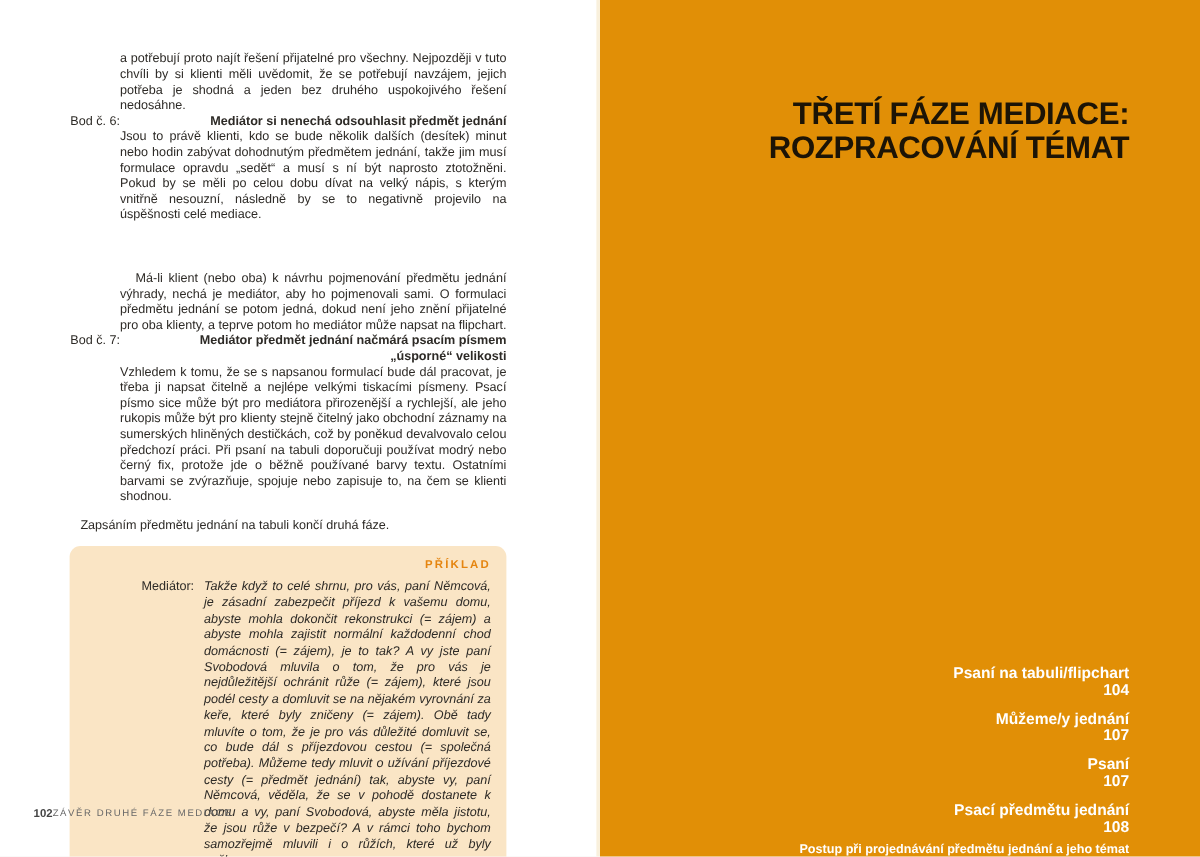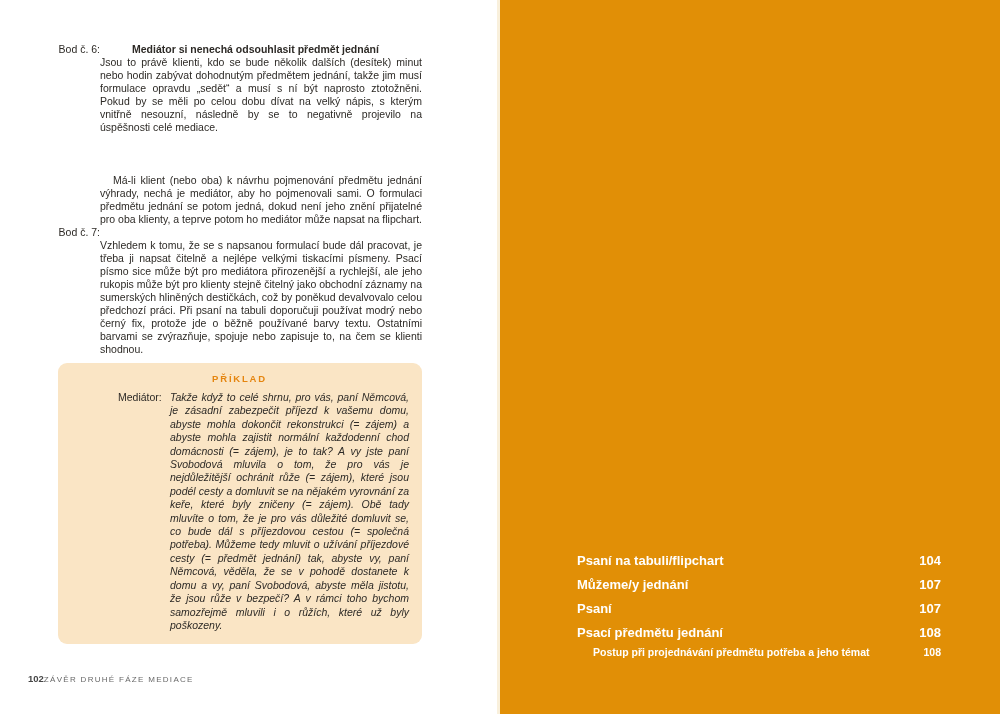--- a/index.html
+++ b/index.html
@@ -10,114 +10,121 @@
   }
   
   .left-page { position:absolute; left:0; top:0; width:500px; height:714px; background:#ffffff; }
   .content {
     position:absolute; left:58px; top:43px; width:364px;
     color:#2d2a26; font-size:10.5px; line-height:13px; text-align:justify;
   }
   .para { margin:0 0 0 42px; }
   .point-row { display:flex; }
   .point-label { width:42px; flex:none; text-align:right; }
-  .point-heading { flex:1; font-weight:bold; text-align:left;padding-left:32px; }
+  .point-heading { flex:1; font-weight:bold; text-align:right;padding-left:32px; }
   .indent-first { text-indent:13px;margin-top:40px; }
   .closing-line { margin-left:9px; text-align:left; }
   
   .example-box {
     margin:7px 0 0 0; background:#fae5c5; border-radius:9px;
     padding:9px 13px 12px 12px;
   }
   .example-label {
     color:#e5850f; font-weight:bold; font-size:9.5px;
-    letter-spacing:1.8px; margin:0 0 6px 0; text-align:center;
+    letter-spacing:1.8px; margin:0 0 6px 0; text-align:right;
   }
   .example-body { position:relative; padding-left:52px; font-style:italic; line-height:13.4px;margin-left:48px; }
   .example-speaker { position:absolute; left:0; top:0; font-style:normal; }
   
-  .page-footer { position:absolute; left:28px; top:673px; display:flex; align-items:flex-end; }
+  .page-footer { position:absolute; left:28px; top:673px; display:flex; align-items:flex-start; }
   .footer-page { font-weight:bold; font-size:9.5px; color:#454545; }
   .footer-section { font-size:8px; letter-spacing:1.3px; color:#686868; }
   
   .page-seam { position:absolute; left:497px; top:0; width:3px; height:714px; background:#f9f0dc; }
   .right-page { position:absolute; left:500px; top:0; width:500px; height:714px; background:#e18f06; }
   .chapter-title {
     position:absolute; right:59px; top:80px; text-align:right;
     color:#1c1406; font-weight:bold; font-size:26px; line-height:29px; letter-spacing:-0.3px;
   }
   .toc { position:absolute; left:77px; right:59px; top:554px; }
   .toc-row {
-    display:flex; justify-content:space-between; align-items:center;
+    display:flex; justify-content:space-between; align-items:flex-end;
     color:#ffffff; font-weight:bold; font-size:13px; line-height:14px;
-    margin:0 0 10px 0; cursor:pointer;
+    margin:0 0 10px 0; cursor:pointer;flex-direction:column;
   }
   .toc-row.sub { font-size:10.5px; line-height:12px; padding-left:16px; margin:-4px 0 0 0; }
   .toc-label { text-align:left; }
   .toc-page { text-align:right; }
 </style>
 </head>
 <body>
 
 <div class="spread">
 
   <div class="left-page">
     <div class="content">
 
+      <p class="para">a potřebují proto najít řešení přijatelné pro všechny. Nejpozději v tuto chvíli by si klienti měli uvědomit, že se potřebují navzájem, jejich potřeba je shodná a jeden bez druhého uspokojivého řešení nedosáhne.</p>
 
       <div class="point-row">
         <span class="point-label">Bod č. 6:</span>
         <span class="point-heading">Mediátor si nenechá odsouhlasit předmět jednání</span>
       </div>
       <p class="para">Jsou to právě klienti, kdo se bude několik dalších (desítek) minut nebo hodin zabývat dohodnutým předmětem jednání, takže jim musí formulace opravdu „sedět“ a musí s ní být naprosto ztotožněni. Pokud by se měli po celou dobu dívat na velký nápis, s kterým vnitřně nesouzní, následně by se to negativně projevilo na úspěšnosti celé mediace.</p>
       <p class="para indent-first">Má-li klient (nebo oba) k návrhu pojmenování předmětu jednání výhrady, nechá je mediátor, aby ho pojmenovali sami. O formulaci předmětu jednání se potom jedná, dokud není jeho znění přijatelné pro oba klienty, a teprve potom ho mediátor může napsat na flipchart.</p>
 
       <div class="point-row">
         <span class="point-label">Bod č. 7:</span>
+        <span class="point-heading">Mediátor předmět jednání načmárá psacím písmem „úsporné“ velikosti</span>
       </div>
       <p class="para">Vzhledem k tomu, že se s napsanou formulací bude dál pracovat, je třeba ji napsat čitelně a nejlépe velkými tiskacími písmeny. Psací písmo sice může být pro mediátora přirozenější a rychlejší, ale jeho rukopis může být pro klienty stejně čitelný jako obchodní záznamy na sumerských hliněných destičkách, což by poněkud devalvovalo celou předchozí práci. Při psaní na tabuli doporučuji používat modrý nebo černý fix, protože jde o běžně používané barvy textu. Ostatními barvami se zvýrazňuje, spojuje nebo zapisuje to, na čem se klienti shodnou.</p>
 
+      <p class="closing-line">Zapsáním předmětu jednání na tabuli končí druhá fáze.</p>
 
       <div class="example-box">
         <div class="example-label">PŘÍKLAD</div>
         <div class="example-body">
           <span class="example-speaker">Mediátor:</span>
           <span>Takže když to celé shrnu, pro vás, paní Němcová, je zásadní zabezpečit příjezd k vašemu domu, abyste mohla dokončit rekonstrukci (= zájem) a abyste mohla zajistit normální každodenní chod domácnosti (= zájem), je to tak? A vy jste paní Svobodová mluvila o tom, že pro vás je nejdůležitější ochránit růže (= zájem), které jsou podél cesty a domluvit se na nějakém vyrovnání za keře, které byly zničeny (= zájem). Obě tady mluvíte o tom, že je pro vás důležité domluvit se, co bude dál s příjezdovou cestou (= společná potřeba). Můžeme tedy mluvit o užívání příjezdové cesty (= předmět jednání) tak, abyste vy, paní Němcová, věděla, že se v pohodě dostanete k domu a vy, paní Svobodová, abyste měla jistotu, že jsou růže v bezpečí? A v rámci toho bychom samozřejmě mluvili i o růžích, které už byly poškozeny.</span>
         </div>
       </div>
     </div>
 
     <div class="page-footer">
       <span class="footer-page">102</span>
       <span class="footer-section">ZÁVĚR DRUHÉ FÁZE MEDIACE</span>
     </div>
   </div>
 
   <div class="page-seam"></div>
 
   <div class="right-page">
 
+    <div class="chapter-title">
+      <div>TŘETÍ FÁZE MEDIACE:</div>
+      <div>ROZPRACOVÁNÍ TÉMAT</div>
+    </div>
 
     <div class="toc">
       <div class="toc-row">
         <span class="toc-label">Psaní na tabuli/flipchart</span>
         <span class="toc-page">104</span>
       </div>
       <div class="toc-row">
         <span class="toc-label">Můžeme/y jednání</span>
         <span class="toc-page">107</span>
       </div>
       <div class="toc-row">
         <span class="toc-label">Psaní</span>
         <span class="toc-page">107</span>
       </div>
       <div class="toc-row">
         <span class="toc-label">Psací předmětu jednání</span>
         <span class="toc-page">108</span>
       </div>
       <div class="toc-row sub">
-        <span class="toc-label">Postup při projednávání předmětu potřeba a jeho témat</span>
+        <span class="toc-label">Postup při projednávání předmětu jednání a jeho témat</span>
         <span class="toc-page">108</span>
       </div>
     </div>
   </div>
 
 </div>
 
 </body></html>

